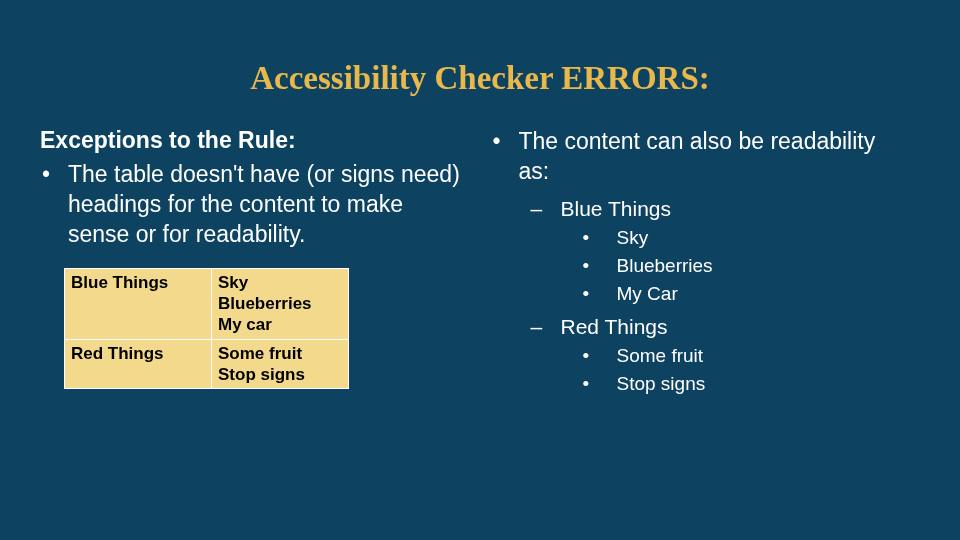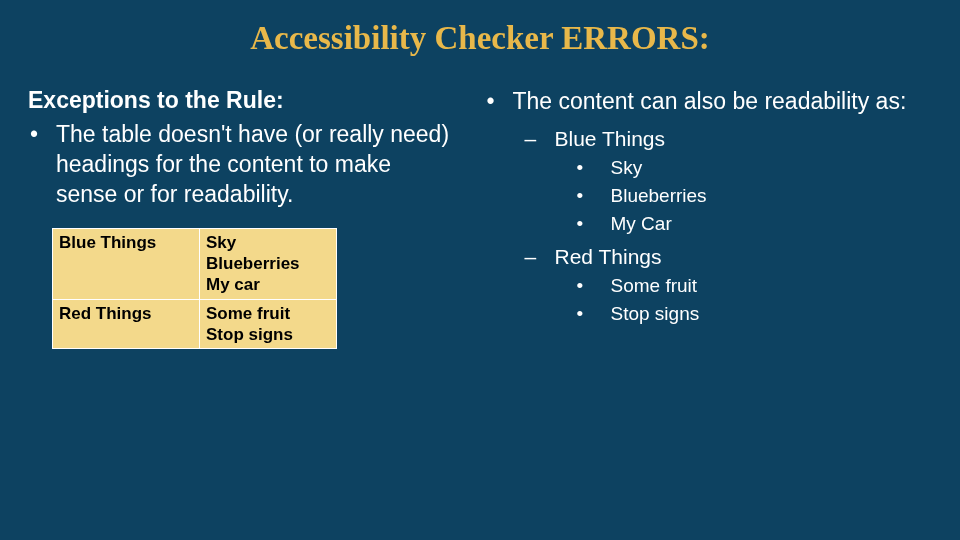--- a/index.html
+++ b/index.html
@@ -19,24 +19,25 @@
     color: #ffffff;
   }
   .title {
     font-family: Georgia, "Times New Roman", serif;
     font-weight: bold;
     font-size: 33px;
     color: #e8b84a;
     text-align: center;
     padding-top: 18px;
     line-height: 1.25;
+    margin-top: 40px;
   }
   .columns {
     display: flex;
-    padding: 28px 48px 0 28px;
+    padding: 28px 48px 0 40px;
     gap: 29px;
   }
   .col {
     flex: 1;
   }
   .heading {
     font-weight: bold;
     font-size: 23px;
     margin-bottom: 6px;
   }
@@ -98,21 +99,21 @@
   <div class="title">
     <span>Accessibility Checker ERRORS:</span><br>
   </div>
 
   <div class="columns">
 
     <div class="col">
       <div class="heading">Exceptions to the Rule:</div>
       <div class="bullet-1">
         <span class="mark">•</span>
-        <span class="txt">The table doesn't have (or really need) headings for the content to make sense or for readability.</span>
+        <span class="txt">The table doesn't have (or signs need) headings for the content to make sense or for readability.</span>
       </div>
 
       <table class="example">
         <tbody>
             <tr>
           <td class="label">Blue Things</td>
           <td class="values">
             <span>Sky</span><br>
             <span>Blueberries</span><br>
             <span>My car</span>

